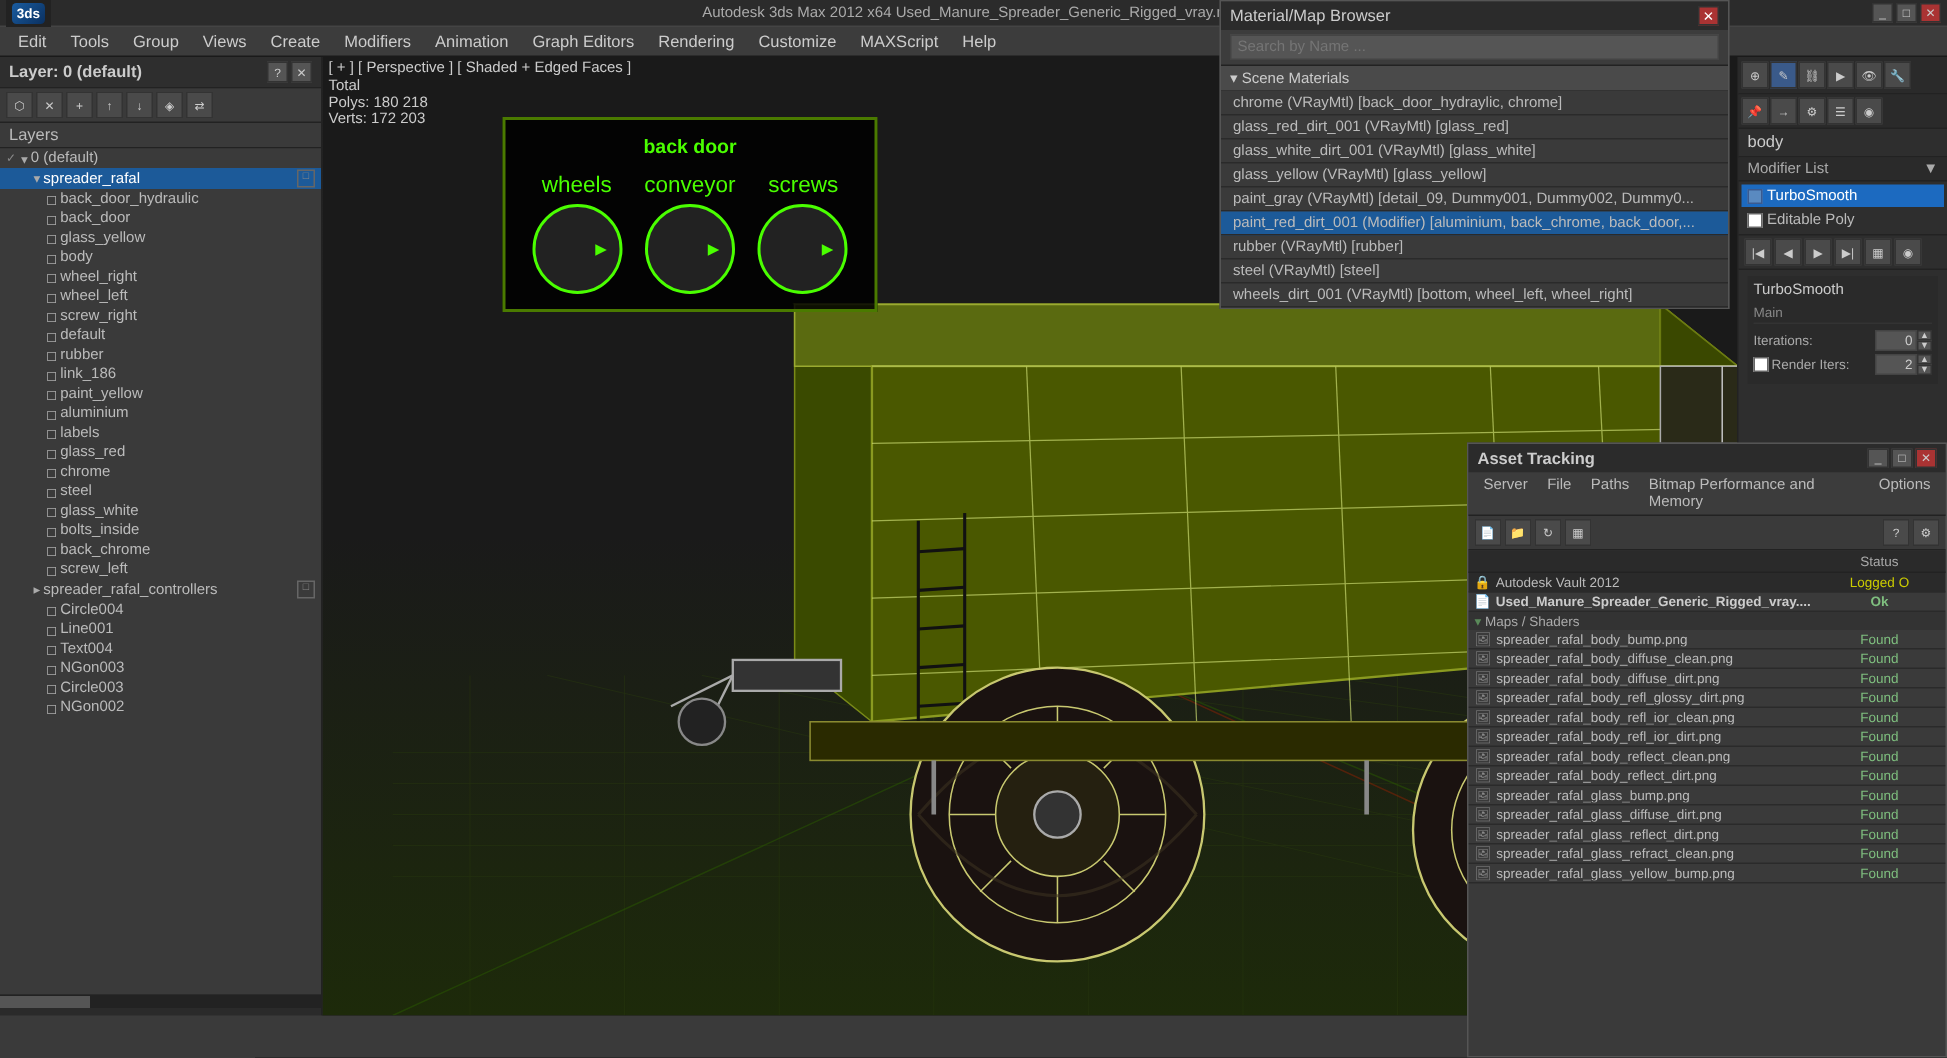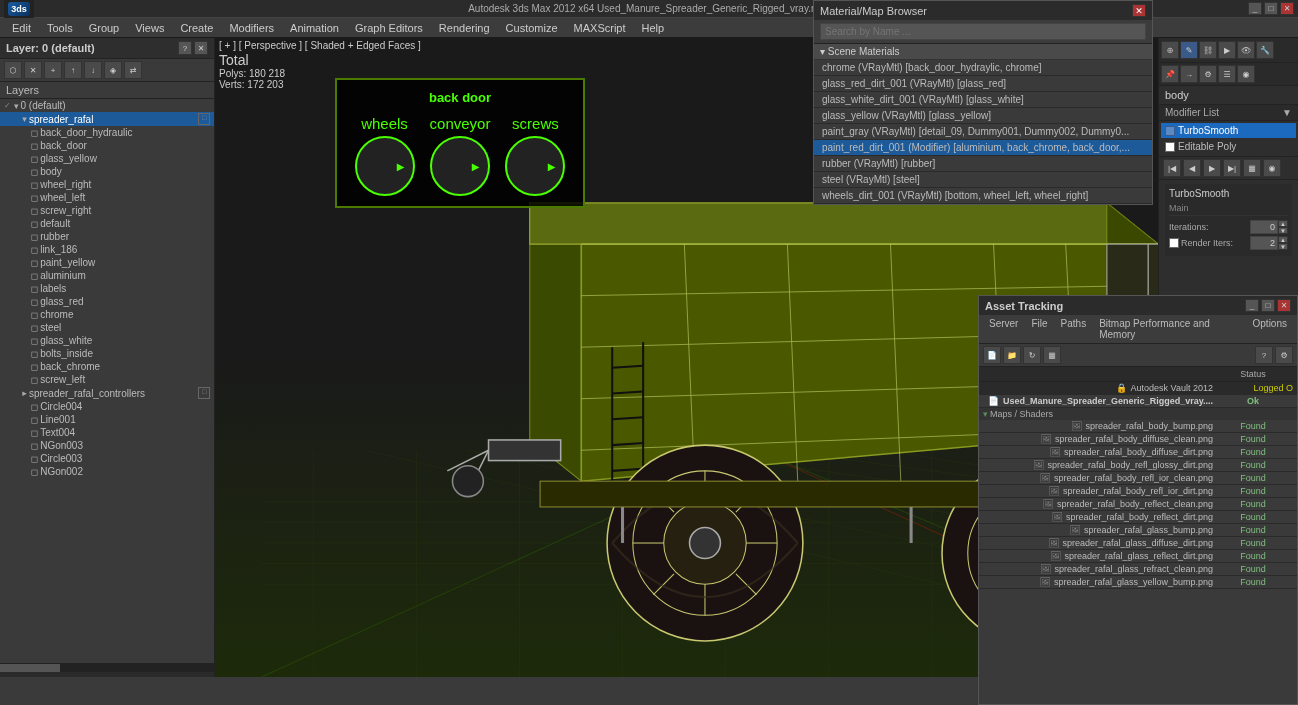--- a/index.html
+++ b/index.html
@@ -374,21 +374,21 @@
       font-size: 8px; color: #ccc; cursor: pointer;
     }
     .at-table-header {
       display: flex;
       background: #2a2a2a;
       border-bottom: 1px solid #222;
       padding: 2px 4px;
       font-size: 9px;
       color: #aaa;
     }
-    .at-col-name { flex: 1; text-align: right; }
+    .at-col-name { flex: 1; }
     .at-col-status { width: 80px; text-align: center; }
     .at-body { overflow-y: auto; flex: 1; }
     .at-body::-webkit-scrollbar { width: 8px; }
     .at-body::-webkit-scrollbar-track { background: #2b2b2b; }
     .at-body::-webkit-scrollbar-thumb { background: #555; }
     .at-row {
       display: flex;
       padding: 1px 4px;
       border-bottom: 1px solid #2a2a2a;
       align-items: center;
@@ -664,21 +664,21 @@
       <g stroke="#aaa" stroke-width="1" fill="#333">
         <rect x="835" y="490" width="30" height="30" rx="3"></rect>
         <circle cx="850" cy="505" r="10" fill="#222" stroke="#888"></circle>
       </g>
     </svg>
 
     <div class="vp-info">
       <span>[ + ] [ Perspective ] [ Shaded + Edged Faces ]</span>
     </div>
     <div style="position:absolute; top:14px; left:4px; z-index:3;">
-      <div style="font-size:14px; color:#ccc;">Total</div>
+      <div style="font-size:10px; color:#ccc;">Total</div>
       <div style="font-size:10px; color:#ccc;">Polys: 180 218</div>
       <div style="font-size:10px; color:#ccc;">Verts:  172 203</div>
     </div>
 
     <div class="material-overlay">
       <div class="mat-title">back door</div>
       <div class="mat-circles">
         <div class="mat-circle-group">
           <div class="mat-circle-label">wheels</div>
           <div class="mat-circle"></div>
@@ -822,21 +822,21 @@
     <div class="at-tb-btn">?</div>
     <div class="at-tb-btn">⚙</div>
   </div>
   <div class="at-table-header">
     <div class="at-col-name"></div>
     <div class="at-col-status">Status</div>
   </div>
   <div class="at-body" id="at-body" style="height:330px; overflow-y:auto; position:relative;">
   <div class="at-row at-row-vault">
         <div class="at-col-name"><span style="color:#5a9a5a; margin-right:3px;">🔒</span>Autodesk Vault 2012</div>
-        <div class="at-col-status" style="color:#cccc00;text-align:right;">Logged O</div>
+        <div class="at-col-status" style="color:#cccc00;">Logged O</div>
       </div>
       <div class="at-row at-row-file">
         <div class="at-col-name"><span style="color:#aaa; margin-right:3px;">📄</span>Used_Manure_Spreader_Generic_Rigged_vray....</div>
         <div class="at-col-status" style="color:#7fbf7f;">Ok</div>
       </div>
       <div class="at-section-label"><span style="color:#5a8a5a;">▾</span> Maps / Shaders</div>
       <div class="at-row">
         <div class="at-col-name"><span style="color:#888; margin-right:3px;">🖼</span>spreader_rafal_body_bump.png</div>
         <div class="at-col-status" style="color:#7fbf7f;">Found</div>
       </div>

